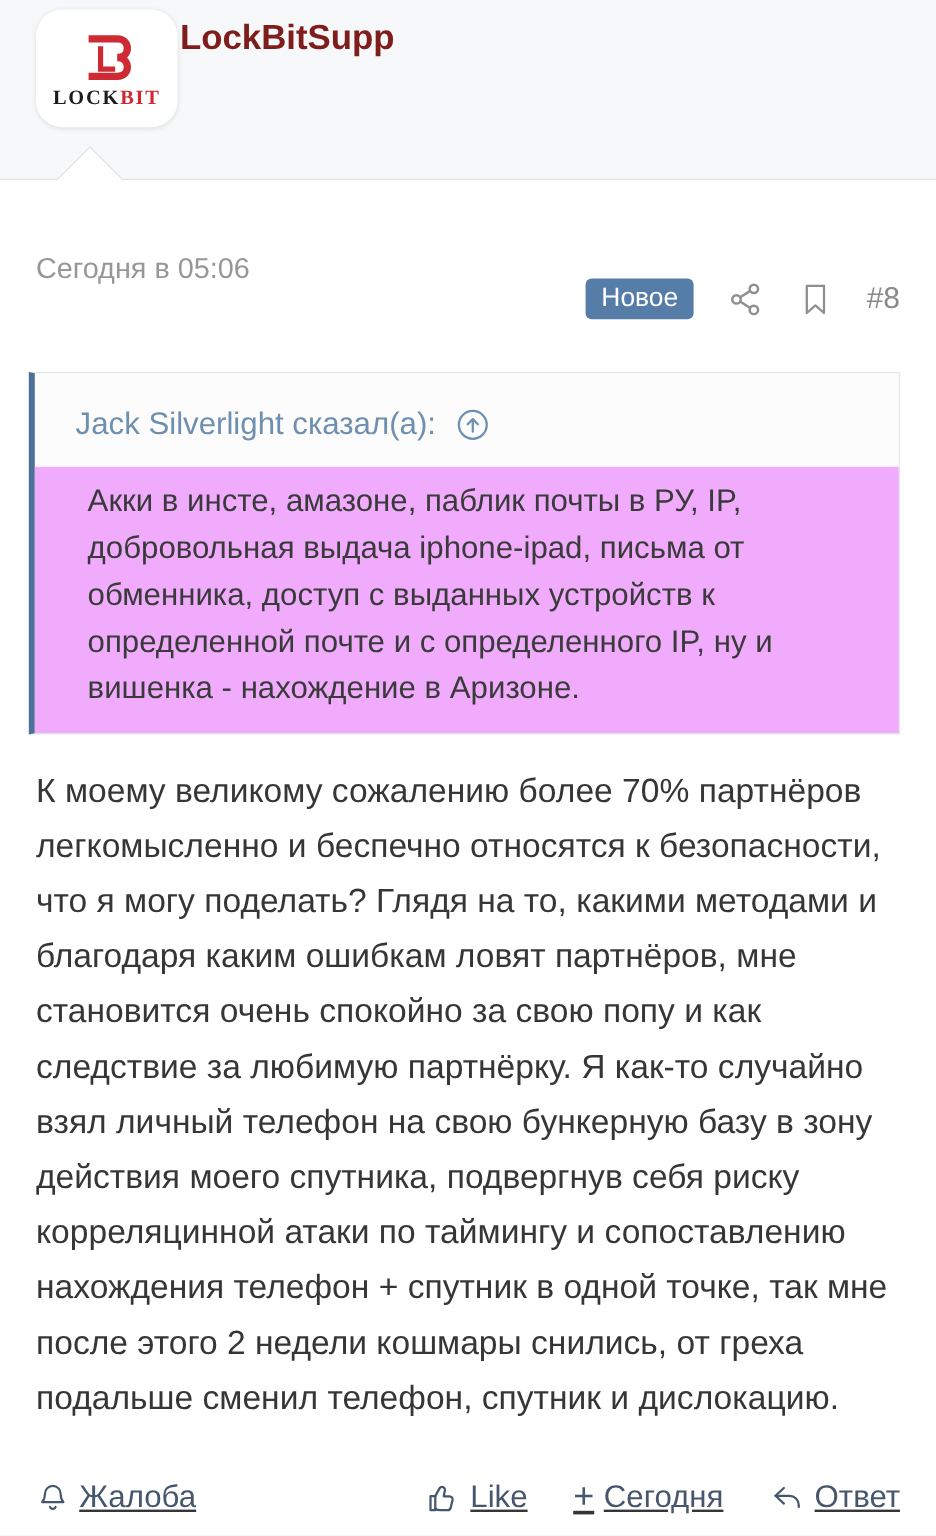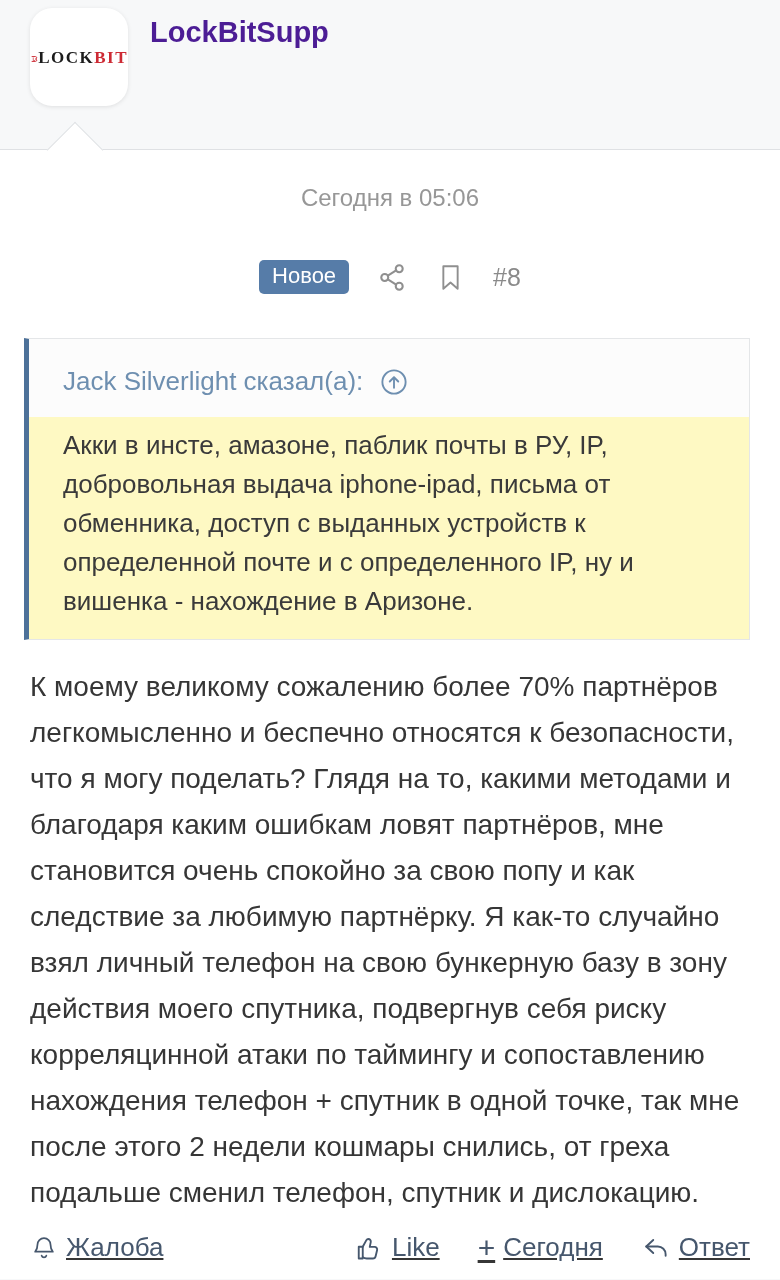--- a/index.html
+++ b/index.html
@@ -15,38 +15,38 @@
   
   .post-header {
     position: relative;
     height: 150px;
     background: #f7f8f9;
     border-bottom: 1px solid #dfe1e4;
   }
   .avatar {
     position: absolute;
     left: 30px; top: 8px;
-    width: 98px; height: 98px;
+    width: 118px; height: 98px;
     background: #ffffff;
     border-radius: 22px;
     box-shadow: 0 1px 4px rgba(0,0,0,0.10);
-    display: flex; flex-direction: row;
+    display: flex; flex-direction: column;
     align-items: center; justify-content: center;
     cursor: pointer;
   }
   .avatar .logo-glyph { width: 52px; height: 44px; margin-top: 4px; }
   .avatar .logo-word {
     font-family: "Liberation Serif", "DejaVu Serif", serif;
     font-weight: bold; font-size: 17px; letter-spacing: 1.5px;
     color: #1c1c1c; margin-top: 2px; white-space: nowrap;
   }
   .avatar .logo-word .bit { color: #cd2a34; }
   .user-info { position: absolute; left: 150px; top: 16px; }
   .username {
-    font-size: 29px; font-weight: bold; color: #4c1d95;
+    font-size: 29px; font-weight: bold; color: #7f1d1d;
     text-decoration: none; display: inline-block; cursor: pointer;
   }
   .user-sub { margin-top: 11px; display: flex; align-items: center; }
   .user-title { font-size: 24px; color: #2b2b2b; }
   .premium-badge {
     margin-left: 16px;
     background: #a8861d; color: #151310;
     font-size: 22px; font-weight: bold;
     padding: 5px 20px 7px 20px;
     border-radius: 17px;
@@ -63,21 +63,20 @@
     transform: rotate(45deg);
     z-index: 2;
   }
 
   
   .message { position: relative; background: #ffffff; height: 1129px; }
 
   .meta-row {
     display: flex; justify-content: space-between; align-items: center;
     padding: 34px 30px 0 30px;
-    flex-direction: column;
   }
   .timestamp { font-size: 24px; color: #979797; text-decoration: none; cursor: pointer; }
   .meta-right { display: flex; align-items: center; margin-top: 48px; }
   .badge-new {
     background: #567ca8; color: #ffffff;
     font-size: 22px; padding: 5px 13px 7px 13px;
     border-radius: 5px; line-height: 1;
   }
   .meta-icon { color: #8f8f8f; margin-left: 28px; cursor: pointer; display: block; }
   .post-number {
@@ -93,22 +92,22 @@
     background: #fcfcfc;
   }
   .quote-title {
     display: flex; align-items: center;
     padding: 27px 34px 20px 34px;
     cursor: pointer;
   }
   .quote-attribution { font-size: 26px; color: #6e8fb0; }
   .goto-icon { color: #6e8fb0; margin-left: 16px; display: block; cursor: pointer; }
   .quote-content {
-    background: #fef9c3;
-    padding: 9px 34px 18px 34px;
+    background: #f0abfc;
+    padding: 9px 34px 18px 44px;
     font-size: 26px; line-height: 39px; color: #3a3a3a;
   }
 
   
   .post-body {
     padding: 24px 30px 0 30px;
     font-size: 28px; line-height: 46px; color: #363636;
   }
 
   

